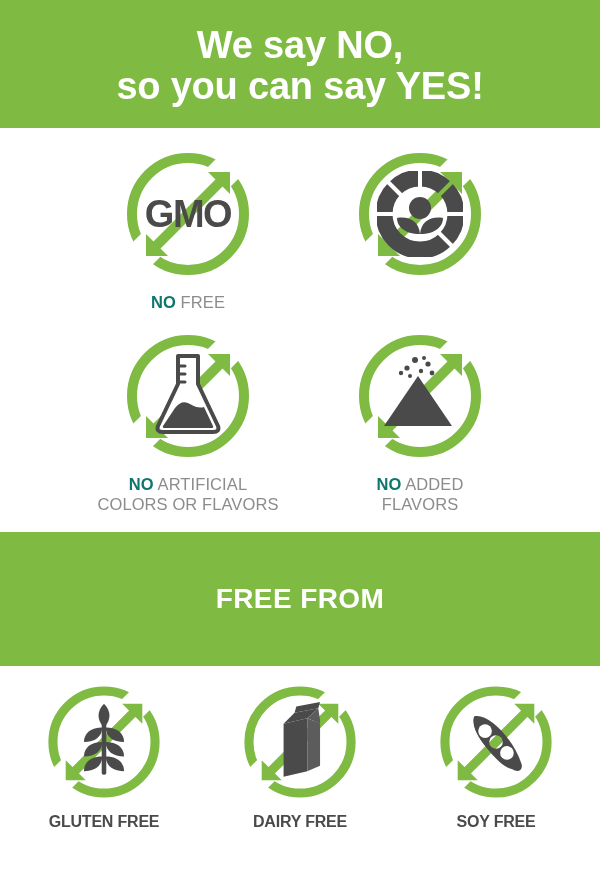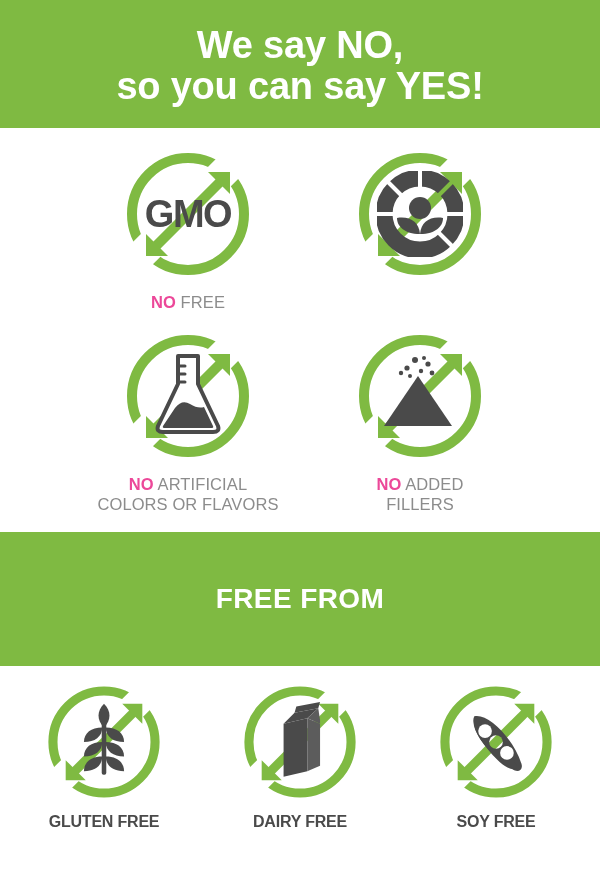--- a/index.html
+++ b/index.html
@@ -73,21 +73,21 @@
 
   .no-label {
     margin-top: 10px;
     text-align: center;
     font-size: 16.5px;
     line-height: 1.22;
     color: #8c8c8c;
     letter-spacing: 0.1px;
   }
   .no-label b {
-    color: #ec4899;
+    color: #0f766e;
     font-weight: bold;
   }
 
   
   .allergen-row {
     display: flex;
     justify-content: center;
     align-items: center;
     padding-top: 14px;
   }
@@ -232,21 +232,21 @@
             <circle cx="80" cy="45" r="2.4"></circle>
             <circle cx="58" cy="48" r="2"></circle>
             <circle cx="49" cy="45" r="2.2"></circle>
             <circle cx="72" cy="30" r="2"></circle>
           </g>
         </svg>
       </div>
       <div class="no-label">
         <b>NO</b>
         <span>ADDED</span><br>
-        <span>FILLERS</span>
+        <span>FLAVORS</span>
       </div>
     </div>
 
   </div>
 </div>
 
 <div class="banner banner-mid">
   <div class="banner-line l1">FREE FROM</div>
 </div>
 

